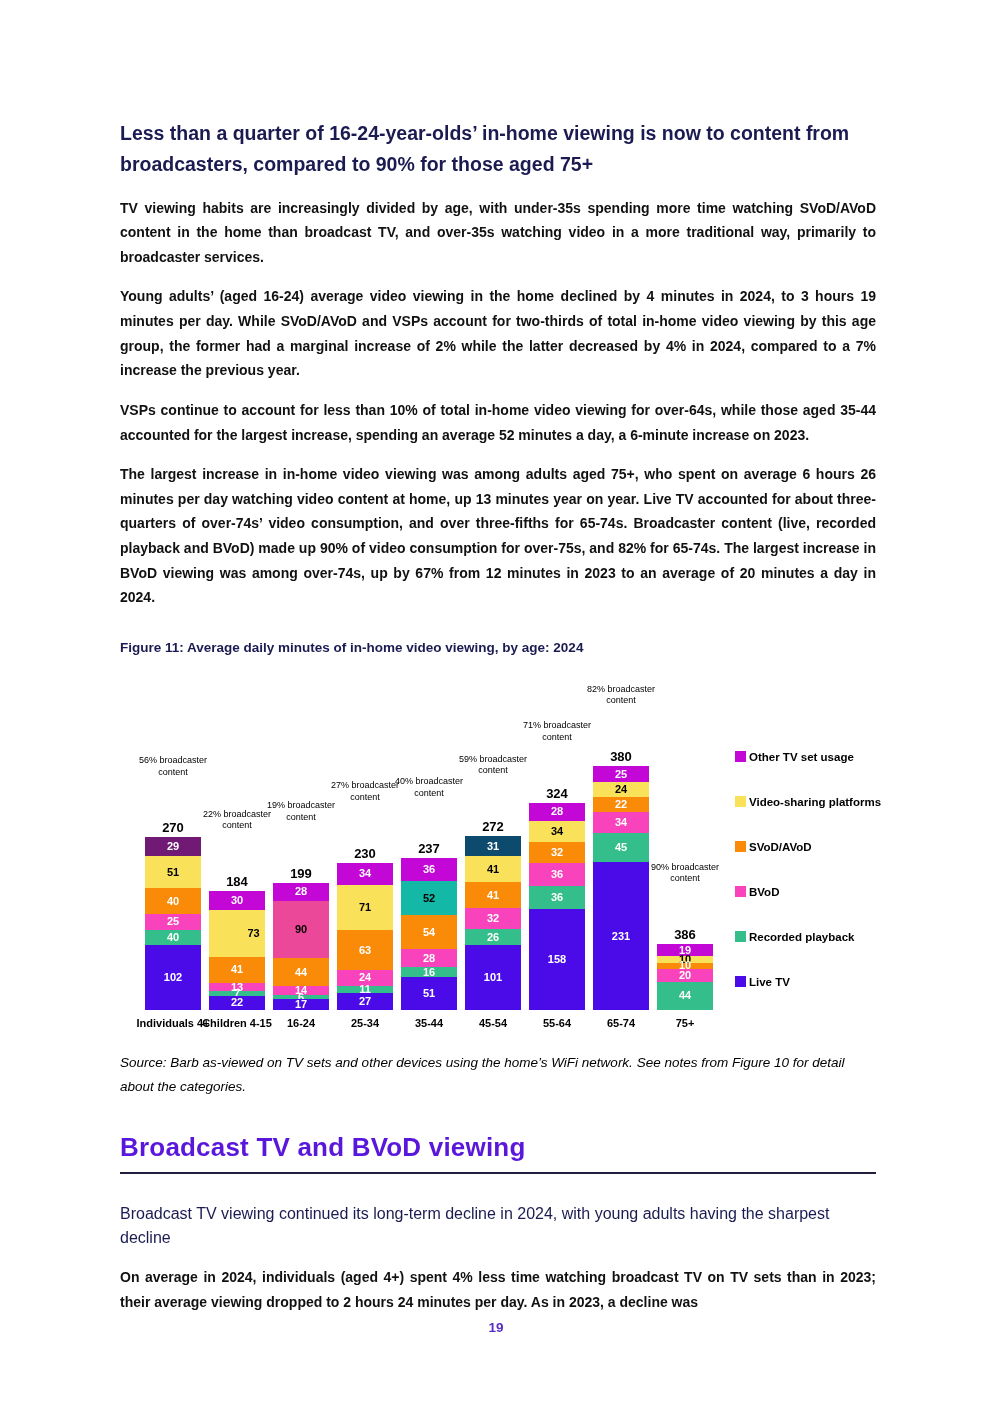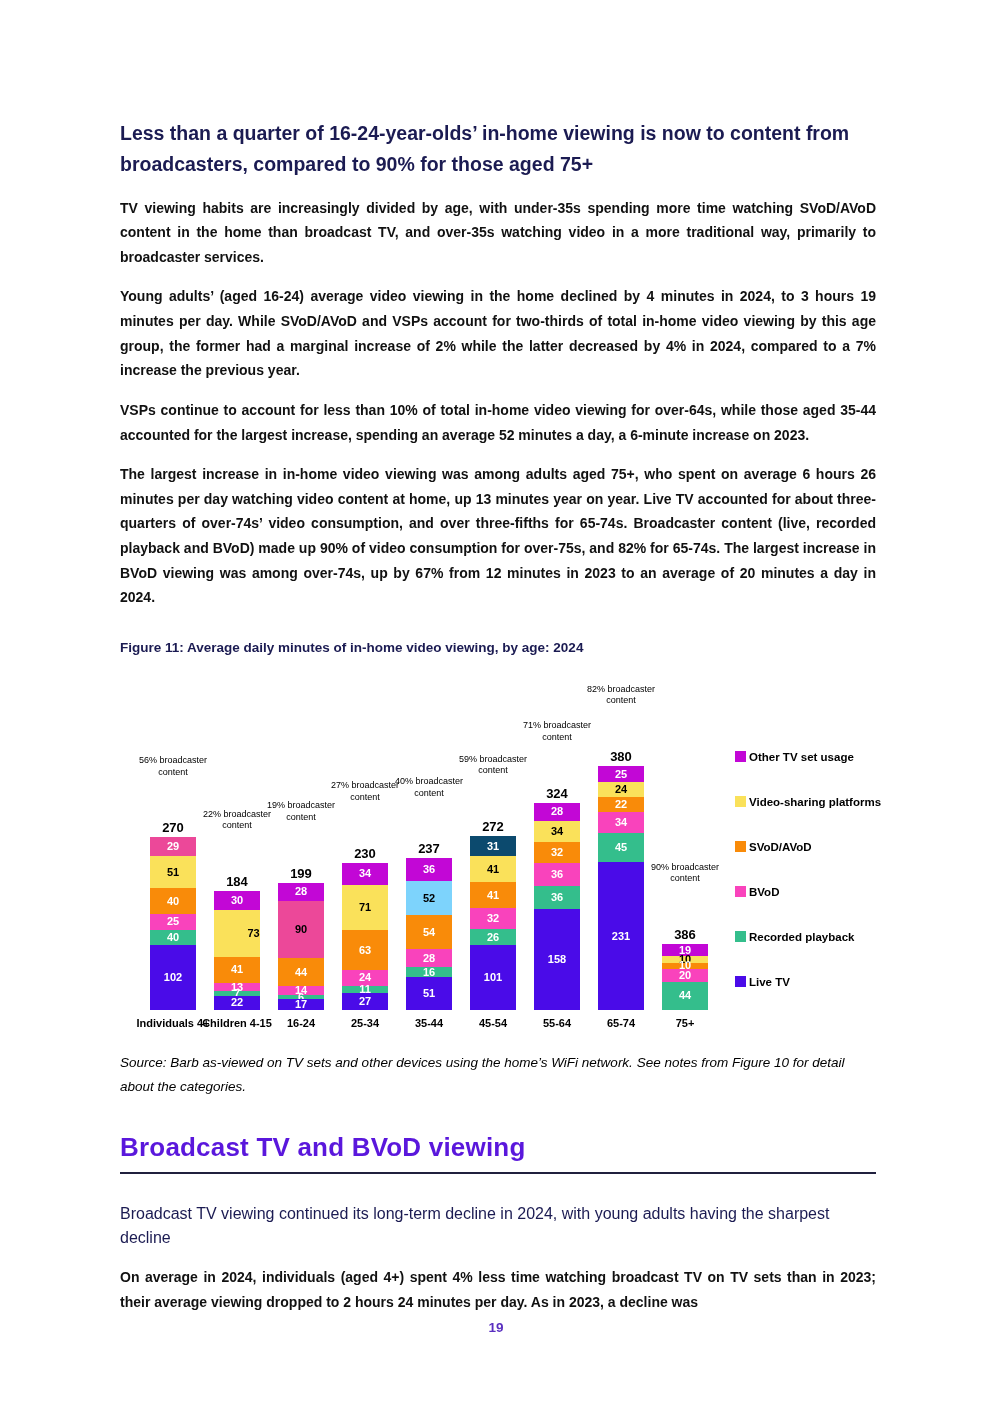--- a/index.html
+++ b/index.html
@@ -27,21 +27,21 @@
   }
   .col {
     width:46px; margin-right:18px; display:flex; flex-direction:column;
     align-items:center; justify-content:flex-end; flex:none;
   }
   .ann {
     width:88px; text-align:center; font-size:9px; line-height:1.3;
     color:#000; margin-bottom:6px; font-weight:400;
   }
   .total { font-size:13px; font-weight:bold; color:#000; margin-bottom:2px;margin-top:36px; }
-  .stack { width:46px; display:flex; flex-direction:column; }
+  .stack { width:56px; display:flex; flex-direction:column; }
   .seg {
     width:100%; flex:none; display:flex; align-items:center; justify-content:center;
     font-size:11px; font-weight:bold; line-height:1; overflow:visible;
   }
   .cat {
     margin-top:7px; font-size:11px; font-weight:bold; color:#000;
     white-space:nowrap; height:14px;
   }
   .legend {
     position:absolute; left:615px; top:72px; display:flex; flex-direction:column;
@@ -84,21 +84,21 @@
   <p class="para">The largest increase in in-home video viewing was among adults aged 75+, who spent on average 6 hours 26 minutes per day watching video content at home, up 13 minutes year on year. Live TV accounted for about three-quarters of over-74s’ video consumption, and over three-fifths for 65-74s. Broadcaster content (live, recorded playback and BVoD) made up 90% of video consumption for over-75s, and 82% for 65-74s. The largest increase in BVoD viewing was among over-74s, up by 67% from 12 minutes in 2023 to an average of 20 minutes a day in 2024.</p>
 
   <div class="fig-caption">Figure 11: Average daily minutes of in-home video viewing, by age: 2024</div>
 
   <div class="chart">
     <div class="bars">
         <div class="col">
           <div class="ann">56% broadcaster content</div>
           <div class="total">270</div>
           <div class="stack">
-            <div class="seg" style="height: 18.6px; background: #ec4899; color: rgb(255, 255, 255);">29</div>
+            <div class="seg" style="height: 18.6px; background: #701a75; color: rgb(255, 255, 255);">29</div>
             <div class="seg" style="height: 32.6px; background: rgb(250, 225, 90); color: rgb(0, 0, 0);">51</div>
             <div class="seg" style="height: 25.6px; background: rgb(249, 139, 9); color: rgb(255, 255, 255);">40</div>
             <div class="seg" style="height: 16px; background: rgb(249, 67, 188); color: rgb(255, 255, 255);">25</div>
             <div class="seg" style="height: 14.7px; background: rgb(52, 190, 140); color: rgb(255, 255, 255);">40</div>
             <div class="seg" style="height: 65.3px; background: rgb(74, 11, 232); color: rgb(255, 255, 255);">102</div>
           </div>
           <div class="cat">Individuals 4+</div>
         </div>
         <div class="col">
           <div class="ann">22% broadcaster content</div>
@@ -137,21 +137,21 @@
             <div class="seg" style="height: 7px; background: rgb(52, 190, 140); color: rgb(255, 255, 255);">11</div>
             <div class="seg" style="height: 17.3px; background: rgb(74, 11, 232); color: rgb(255, 255, 255);">27</div>
           </div>
           <div class="cat">25-34</div>
         </div>
         <div class="col">
           <div class="ann">40% broadcaster content</div>
           <div class="total">237</div>
           <div class="stack">
             <div class="seg" style="height: 23px; background: rgb(194, 7, 214); color: rgb(255, 255, 255);">36</div>
-            <div class="seg" style="height: 33.3px; background: #7dd3fc; color: rgb(0, 0, 0);">52</div>
+            <div class="seg" style="height: 33.3px; background: #14b8a6; color: rgb(0, 0, 0);">52</div>
             <div class="seg" style="height: 34.6px; background: rgb(249, 139, 9); color: rgb(255, 255, 255);">54</div>
             <div class="seg" style="height: 17.9px; background: rgb(249, 67, 188); color: rgb(255, 255, 255);">28</div>
             <div class="seg" style="height: 10.2px; background: rgb(52, 190, 140); color: rgb(255, 255, 255);">16</div>
             <div class="seg" style="height: 32.6px; background: rgb(74, 11, 232); color: rgb(255, 255, 255);">51</div>
           </div>
           <div class="cat">35-44</div>
         </div>
         <div class="col">
           <div class="ann">59% broadcaster content</div>
           <div class="total">272</div>

